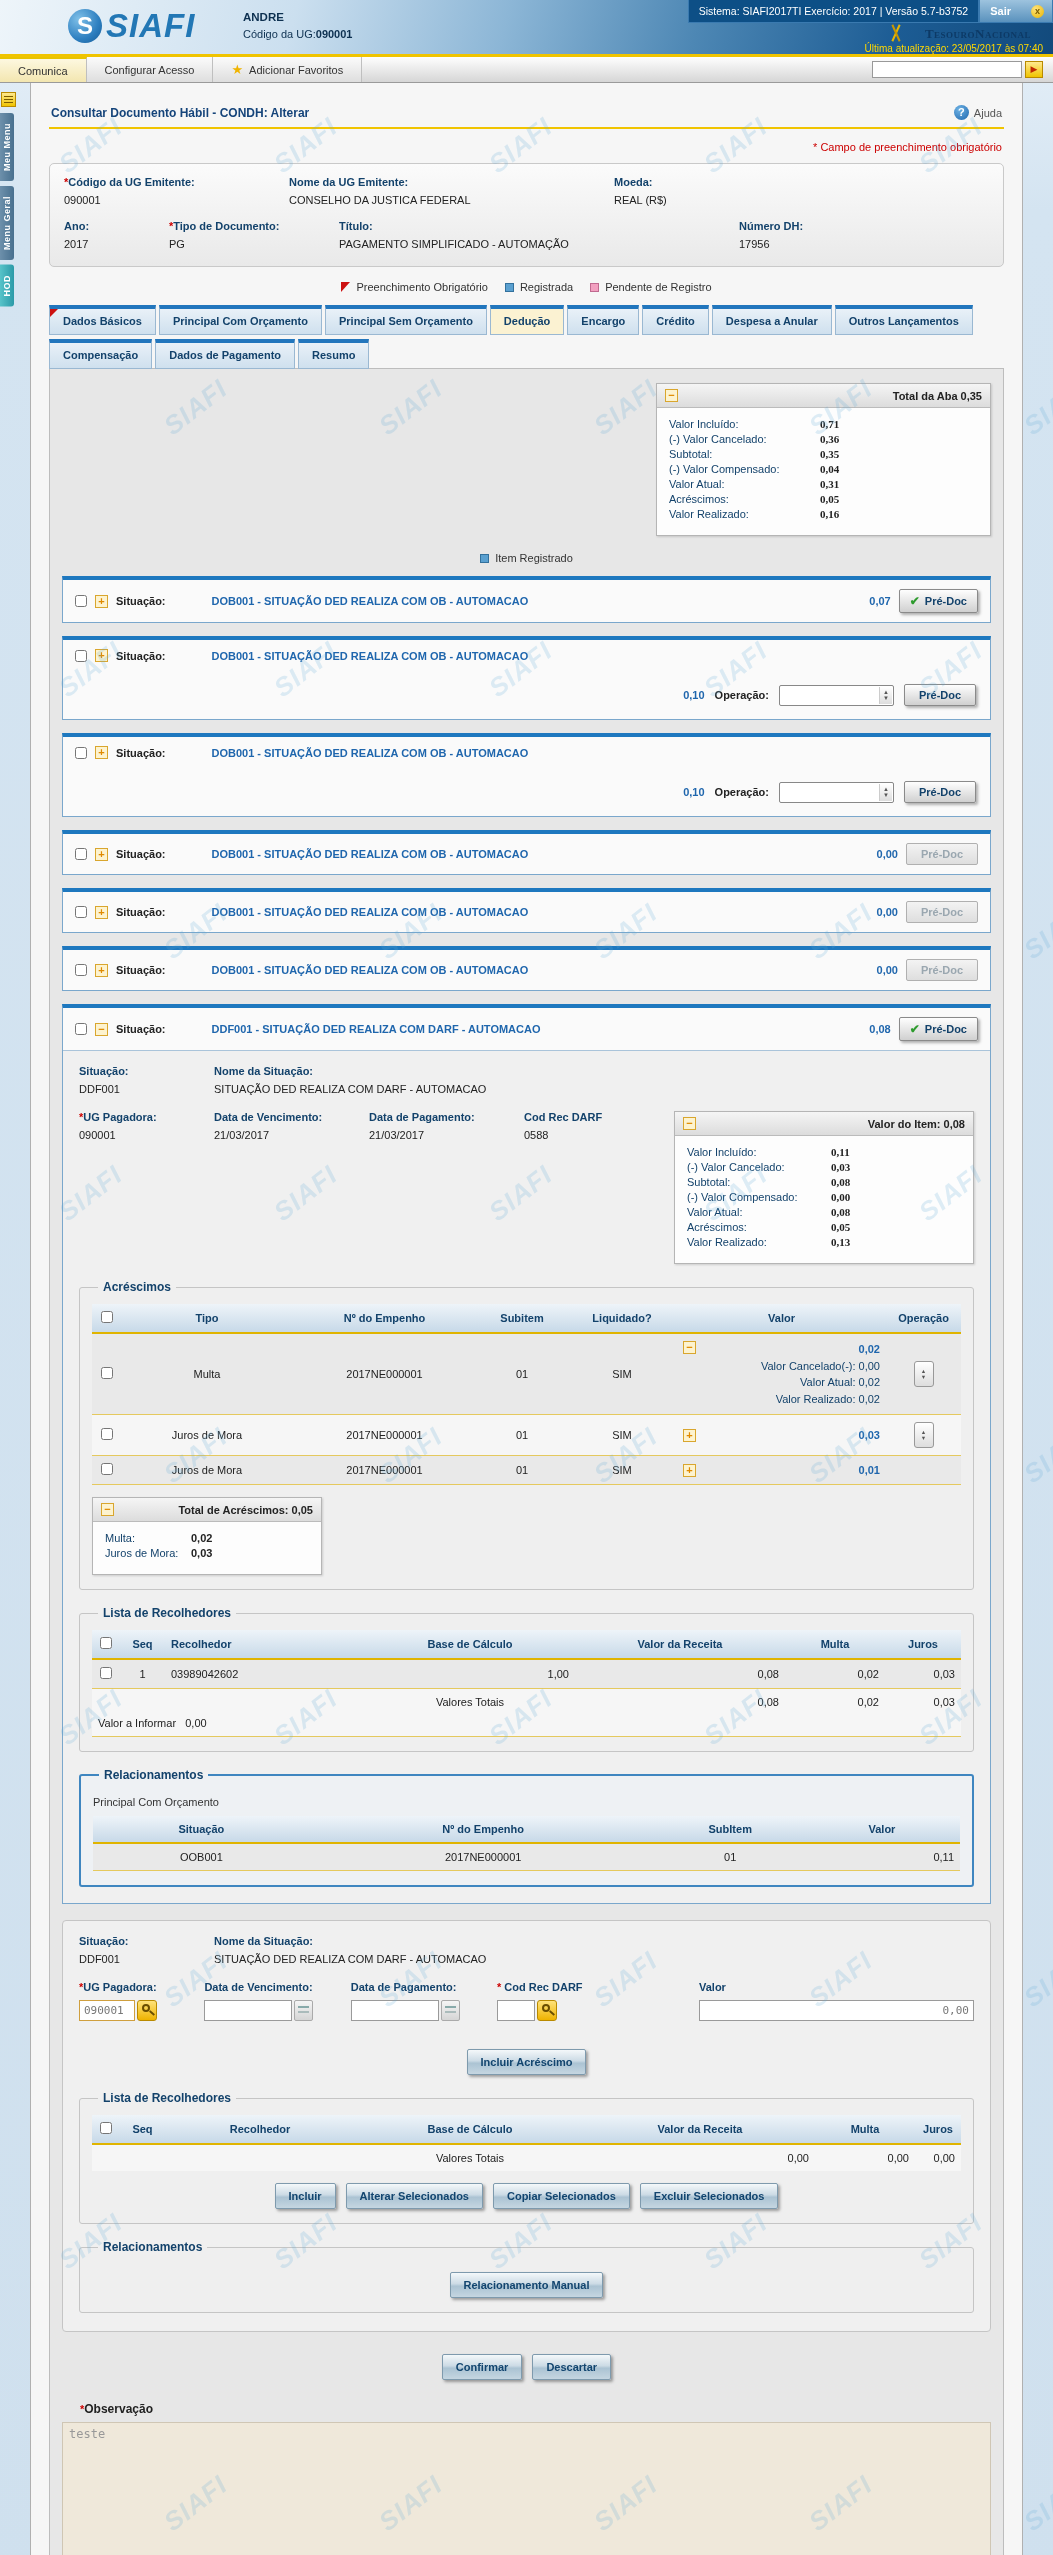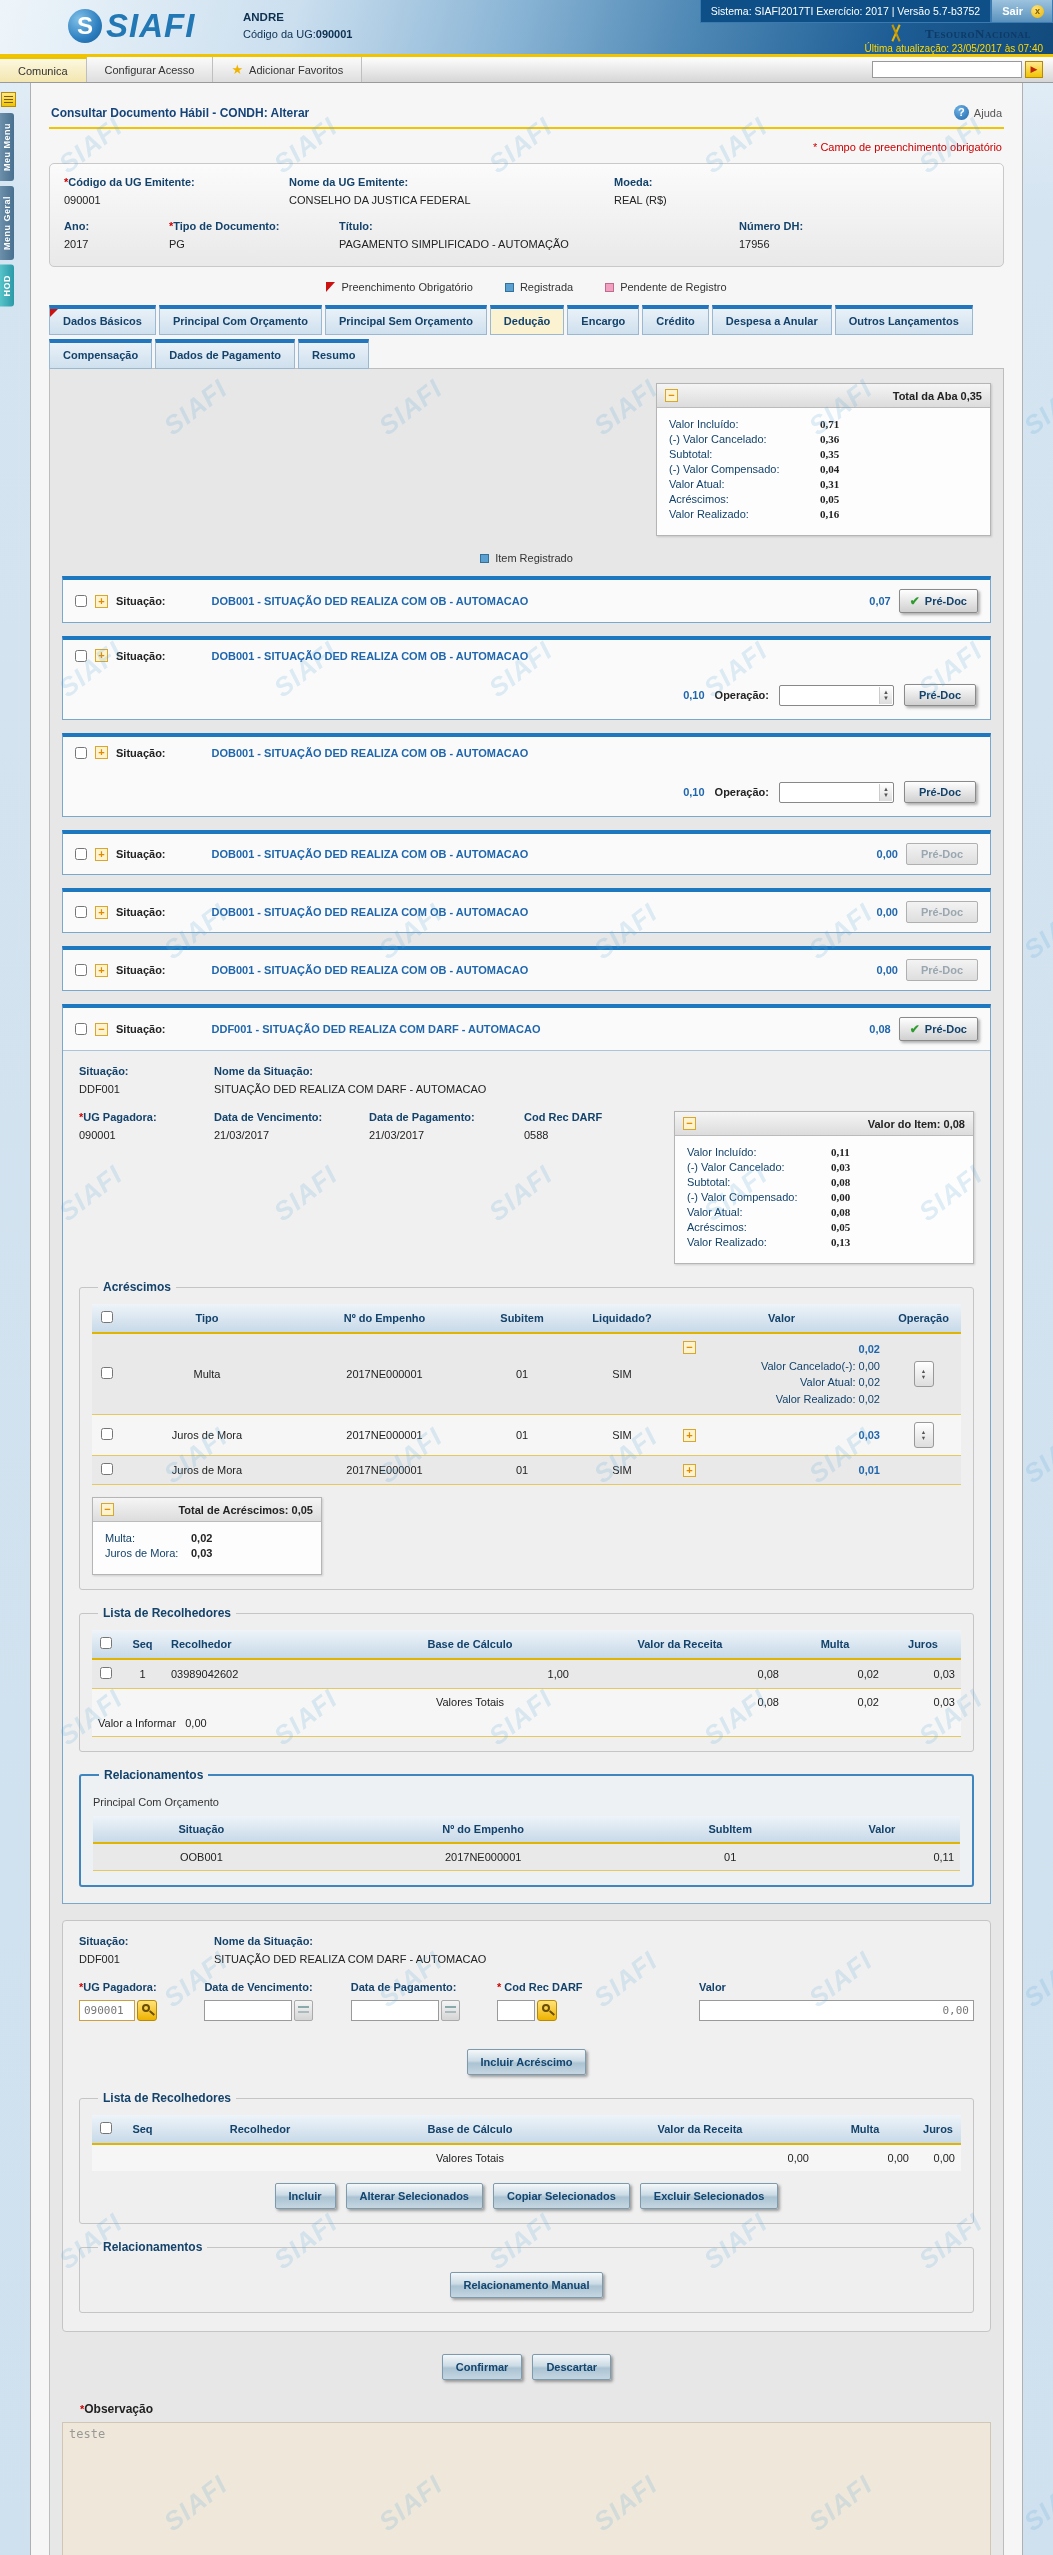--- a/index.html
+++ b/index.html
@@ -33,21 +33,21 @@
   .userblk .uname { font-weight:bold; font-size:11.5px; }
   .userblk .ugline { margin-top:5px; font-size:11px; }
   .userblk .ugline b { font-weight:bold; }
   .sysbar { position:absolute; right:0; top:0; display:flex; align-items:stretch; height:23px;border-radius:8px; }
   .sysinfo {
     background:#0d4f86; color:#fff; font-size:10.5px; padding:5px 10px;
     border:1px solid #3a7ab0; border-top:none;
   }
   .sair {
     background:linear-gradient(#9dc3de,#5a92bd); color:#fff; font-weight:bold; font-size:11px;
-    padding:4px 8px 4px 10px; display:flex; align-items:center; gap:8px;
+    padding:4px 8px 4px 10px; display:flex; align-items:center; gap:20px;
     border:1px solid #3a7ab0; border-top:none; cursor:pointer;
   }
   .sair-x {
     width:13px; height:13px; border-radius:50%;
     background:radial-gradient(circle at 35% 30%,#ffe37a,#e8b400);
     color:#7a5b00; font:bold 9px/13px "Liberation Sans",sans-serif; text-align:center;
   }
   .tesouro { position:absolute; right:22px; top:24px; display:flex; align-items:flex-end; gap:22px; }
   .tn-fig { position:relative; width:14px; height:18px; }
   .tn-fig i { position:absolute; left:6px; top:0; width:2px; height:18px; background:#e8b400; }
@@ -106,21 +106,21 @@
   
   .infobox {
     border:1px solid #c9c9c9; border-radius:5px;
     background:linear-gradient(#fbfbfb,#e9e9e9); padding:12px 14px 16px; margin-bottom:14px;
   }
   .irow { display:flex; margin-bottom:14px; }
   .irow:last-child { margin-bottom:0; }
   .ifld .flabel { color:#13426b; font-weight:bold; margin-bottom:6px; }
   .ifld .fvalue { color:#222; }
   
-  .legendrow { display:flex; justify-content:center; align-items:center; gap:32px; margin:10px 0 12px; }
+  .legendrow { display:flex; justify-content:center; align-items:center; gap:17px; margin:10px 0 12px; }
   .leg { display:flex; align-items:center; gap:6px; color:#333; }
   .flag-red { width:0; height:0; border-top:10px solid #cc1111; border-right:9px solid transparent; }
   .sq { width:9px; height:9px; }
   .sq.blue { background:#5aa0d0; border:1px solid #33719d; }
   .sq.pink { background:#f2a0c0; border:1px solid #c06a90; }
   
   .tabstrip { display:flex; flex-wrap:wrap; row-gap:4px; }
   .tab {
     position:relative; background:linear-gradient(#e9f1f8,#cfe0ee);
     border:1px solid #9ab8d2; border-top:4px solid #2276bd;

